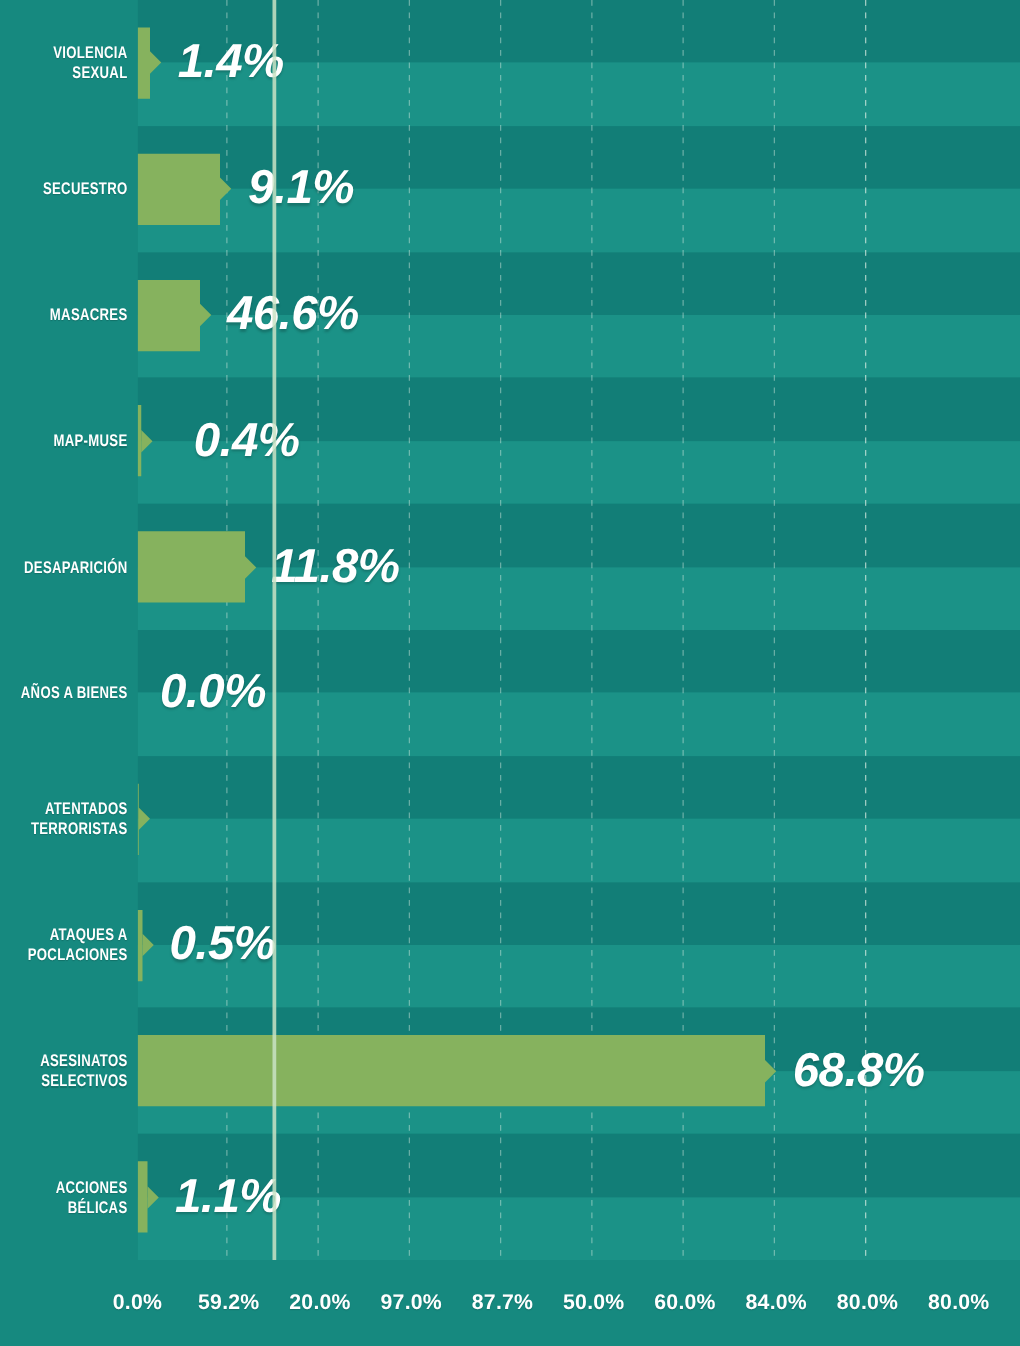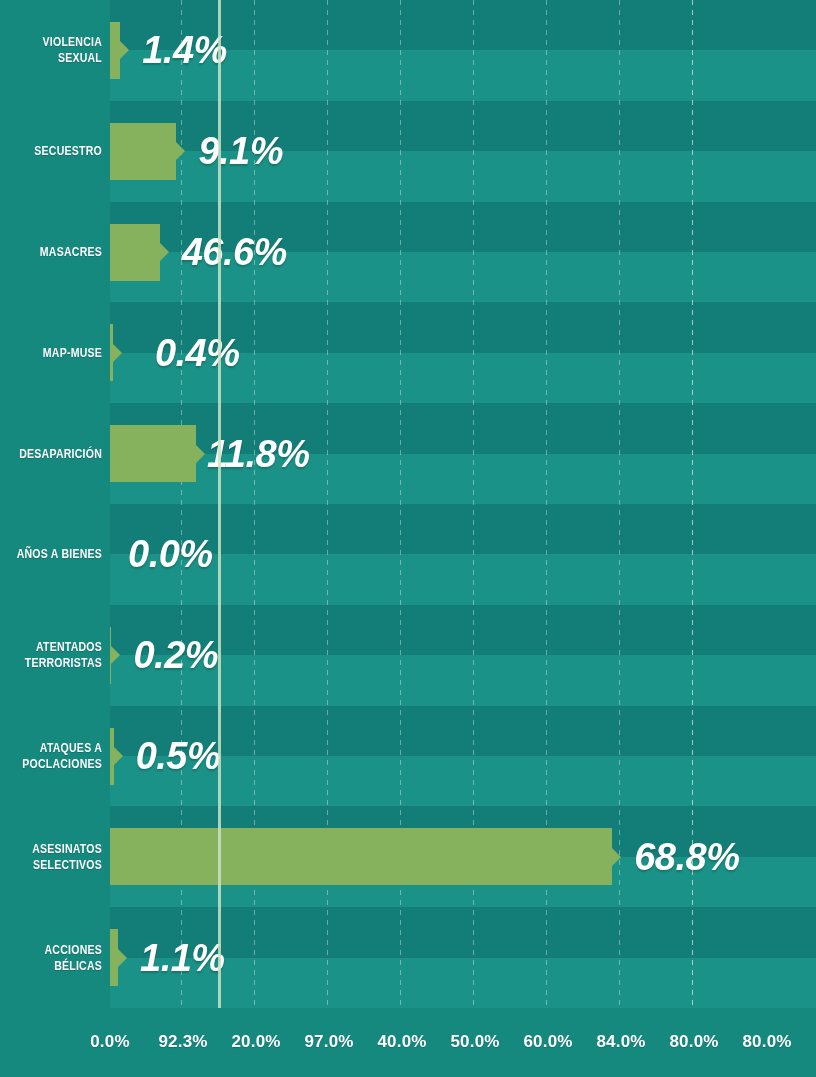--- a/index.html
+++ b/index.html
@@ -213,29 +213,28 @@
           <div class="bar-value" style="left: 71.64px;">46.6%</div>
         </div>
         <div class="bar-wrap" style="top: 302.4px; width: 706px;">
           <div class="bar" style="width: 2.92px;"></div>
           <div class="bar-tip" style="left: 2.92px;"></div>
           <div class="bar-value" style="left: 24.92px; margin-left: 20px;">0.4%</div>
         </div>
         <div class="bar-wrap" style="top: 403.2px; width: 706px;">
           <div class="bar" style="width: 86.14px;"></div>
           <div class="bar-tip" style="left: 86.14px;"></div>
-          <div class="bar-value" style="left: 97px;">11.8%</div>
+          <div class="bar-value" style="left: 107px;">11.8%</div>
         </div>
         <div class="bar-wrap" style="top: 504px; width: 706px;">
           <div class="bar-value" style="left: 18px;">0.0%</div>
         </div>
         <div class="bar-wrap" style="top: 604.8px; width: 706px;">
           <div class="bar" style="width: 1.46px;"></div>
           <div class="bar-tip" style="left: 1.46px;"></div>
-          <div class="bar-value" style="left: 23.46px;">0.2%</div>
         </div>
         <div class="bar-wrap" style="top: 705.6px; width: 816px;">
           <div class="bar" style="width: 3.65px;"></div>
           <div class="bar-tip" style="left: 3.65px;"></div>
           <div class="bar-value" style="left: 25.65px;">0.5%</div>
         </div>
         <div class="bar-wrap" style="top: 806.4px; width: 706px;">
           <div class="bar" style="width: 502.24px;"></div>
           <div class="bar-tip" style="left: 502.24px;"></div>
           <div class="bar-value" style="left: 524.24px;">68.8%</div>
@@ -262,24 +261,24 @@
       <div class="cat-label" style="top: 740px;">ATAQUES A
 POCLACIONES</div>
       <div class="cat-label" style="top: 840.8px;">ASESINATOS
 SELECTIVOS</div>
       <div class="cat-label" style="top: 941.6px;">ACCIONES
 BÉLICAS</div>
     </div>
 
   <div id="x-axis">
       <div class="tick-label" style="left: 110px;">0.0%</div>
-      <div class="tick-label" style="left: 183px;">92.3%</div>
+      <div class="tick-label" style="left: 183px;">59.2%</div>
       <div class="tick-label" style="left: 256px;">20.0%</div>
       <div class="tick-label" style="left: 329px;">97.0%</div>
-      <div class="tick-label" style="left: 402px;">40.0%</div>
+      <div class="tick-label" style="left: 402px;">87.7%</div>
       <div class="tick-label" style="left: 475px;">50.0%</div>
       <div class="tick-label" style="left: 548px;">60.0%</div>
       <div class="tick-label" style="left: 621px;">84.0%</div>
       <div class="tick-label" style="left: 694px;">80.0%</div>
       <div class="tick-label" style="left: 767px;">80.0%</div>
     </div>
 
 </div>
 
 </body></html>

